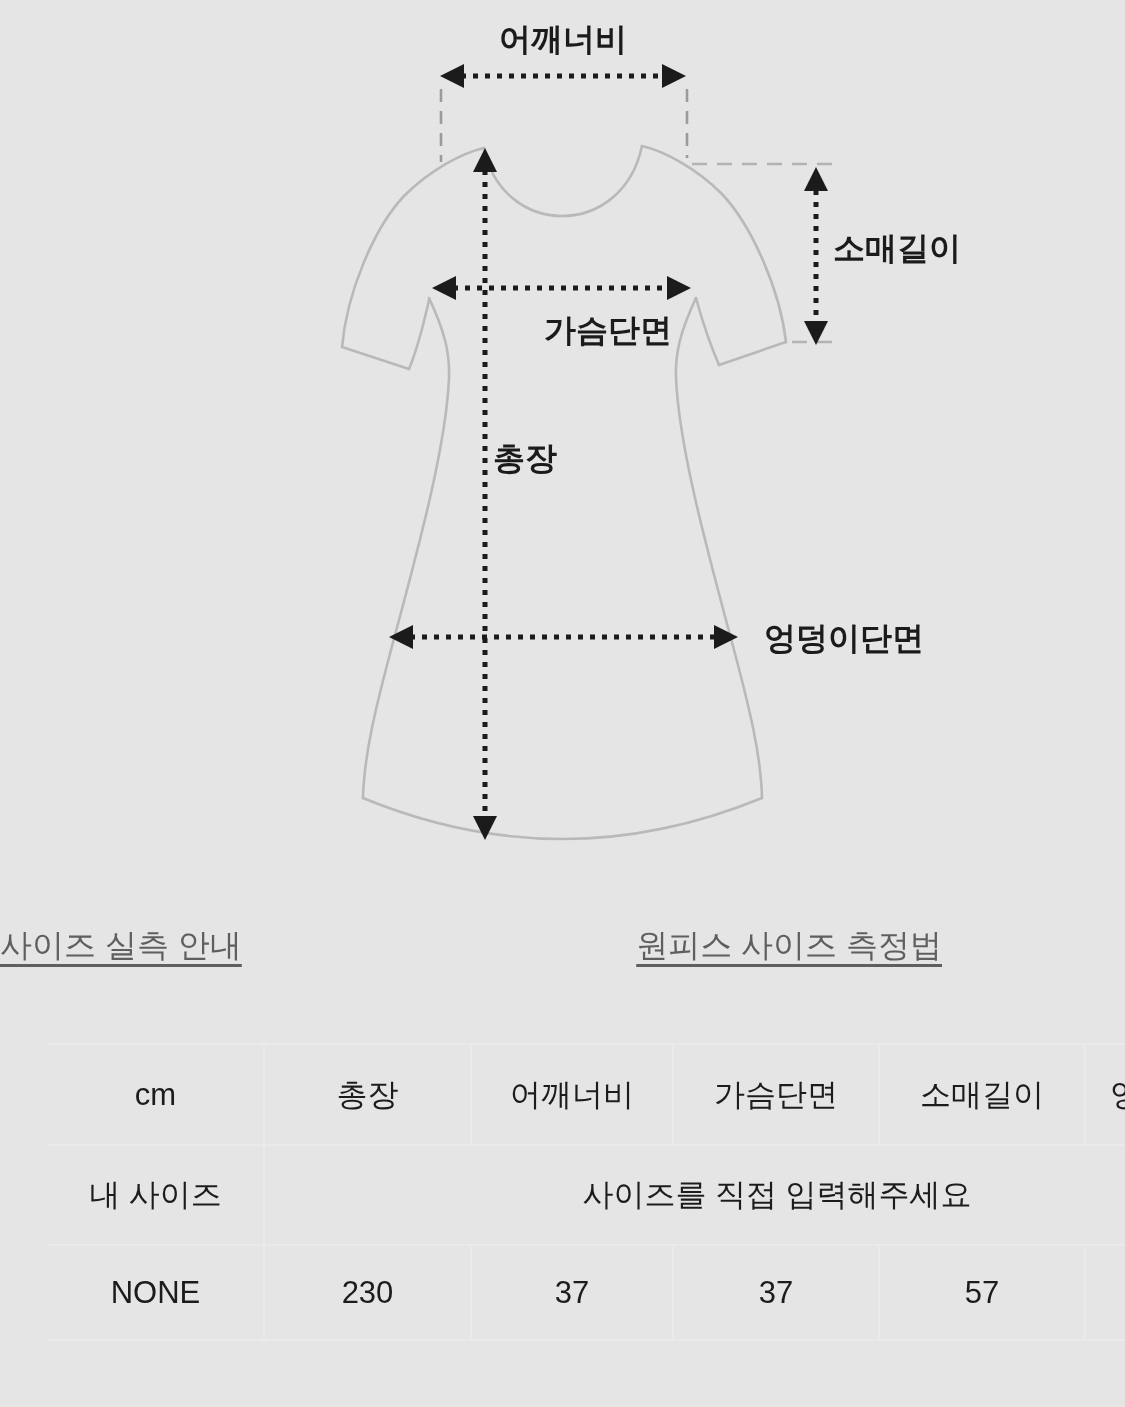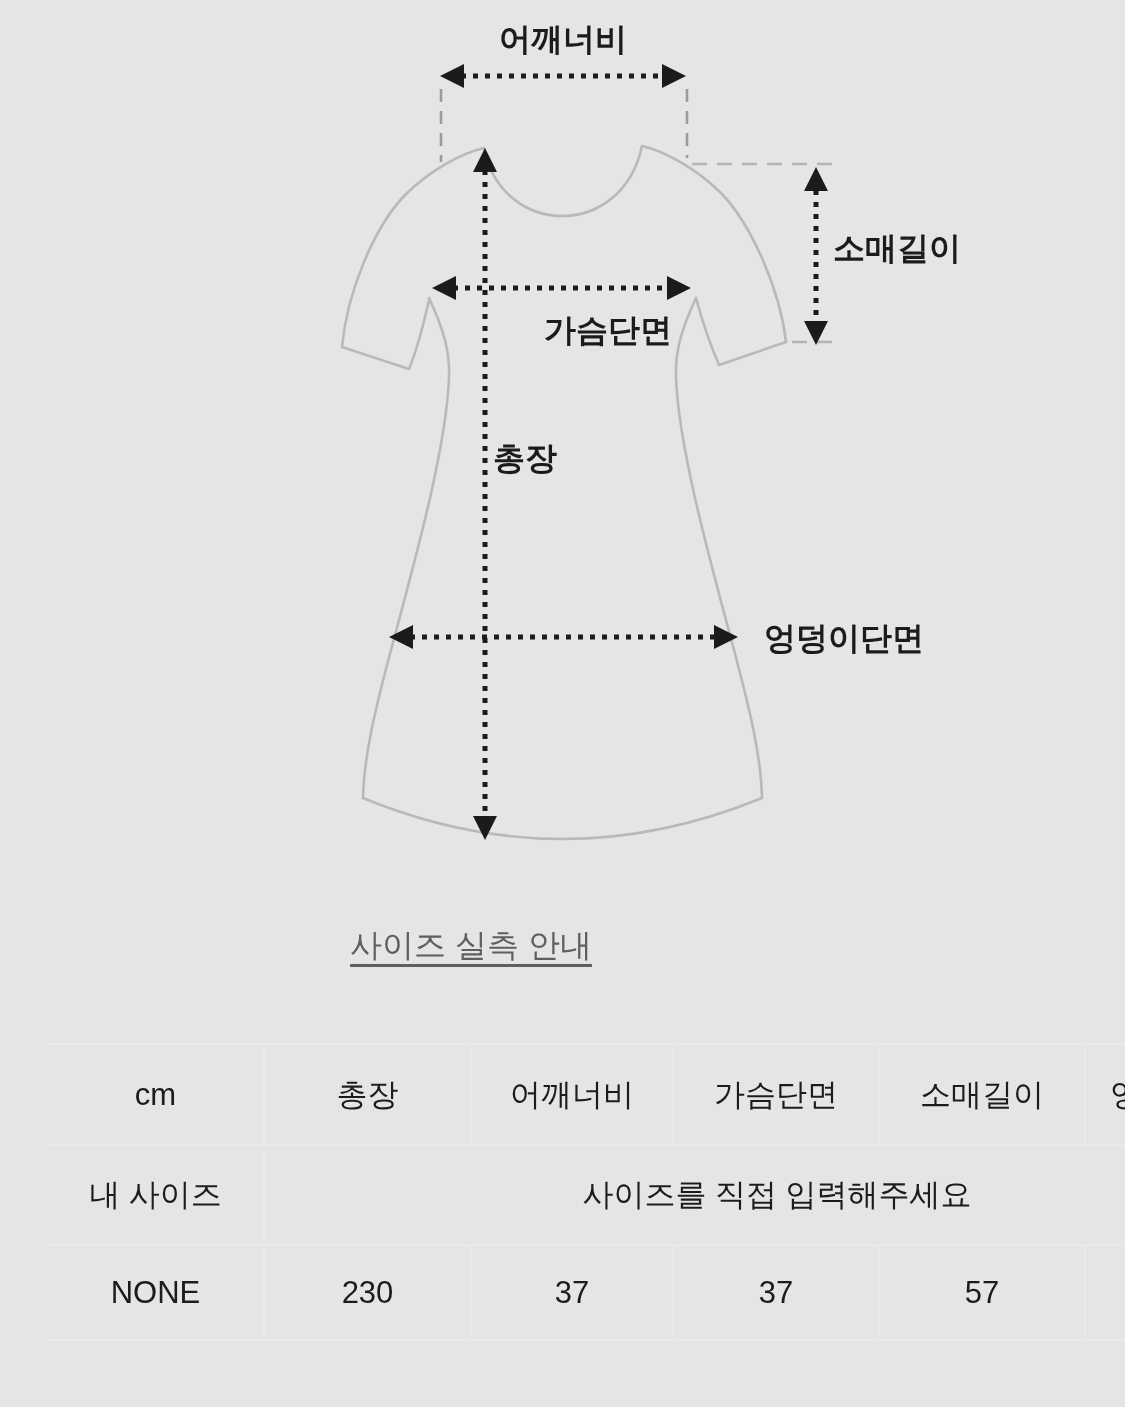--- a/index.html
+++ b/index.html
@@ -25,21 +25,21 @@
     font-size: 32px;
     fill: #1b1b1b;
   }
   
   .links-row {
     position: absolute;
     top: 924px;
     left: 0;
     width: 942px;
     display: flex;
-    justify-content: center;
+    justify-content: space-between;
     gap: 26px;
   }
   .size-link {
     font-size: 32px;
     color: #5f5f5f;
     text-decoration: underline;
     text-underline-offset: 8px;
     text-decoration-thickness: 2.5px;
     cursor: pointer;
     white-space: nowrap;
@@ -139,20 +139,21 @@
         <line x1="410" y1="637" x2="718" y2="637" stroke="#1b1b1b" stroke-width="5" stroke-dasharray="5 7"></line>
         <polygon points="389,637 413,625 413,649" fill="#1b1b1b"></polygon>
         <polygon points="738,637 714,625 714,649" fill="#1b1b1b"></polygon>
       </g>
       <text class="diagram-label" x="764" y="649" text-anchor="start">엉덩이단면</text>
     </svg>
   </div>
 
   <div class="links-row">
     <span class="size-link">사이즈 실측 안내</span>
+    <span class="size-link">원피스 사이즈 측정법</span>
   </div>
 
   <div class="table-clip">
     <table class="size-table">
       <colgroup>
         <col style="width:216px">
           <col style="width:207px">
           <col style="width:202px">
         <col style="width:206px">
           <col style="width:206px">

